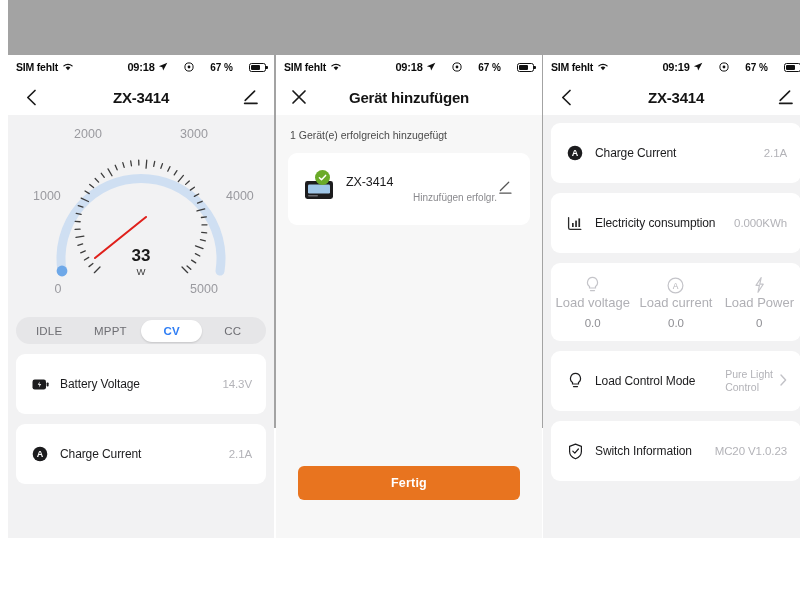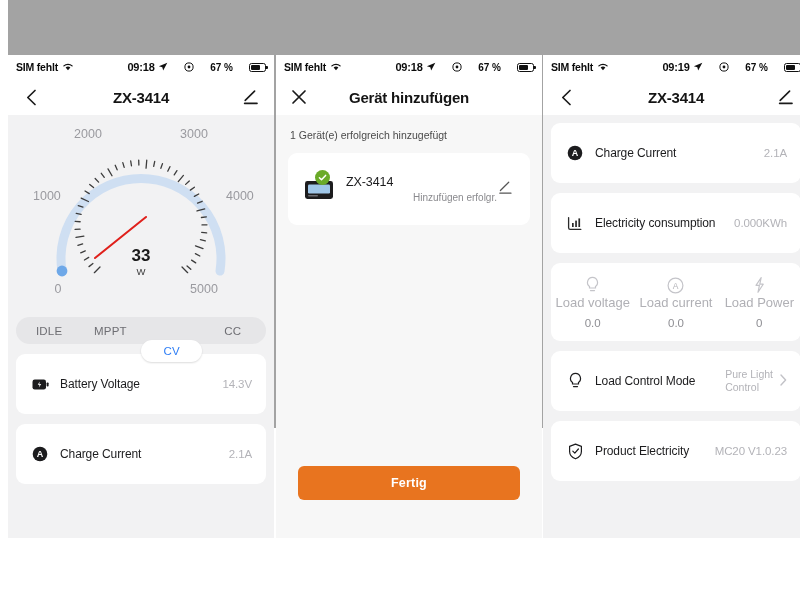--- a/index.html
+++ b/index.html
@@ -76,29 +76,29 @@
     top: 132px; text-align: center;
   }
   .gauge-val .num { font-size: 17px; font-weight: 700; color: #1a1a1a; line-height: 1; }
   .gauge-val .unit { font-size: 9.5px; color: #3a3a3a; margin-top: 2px; }
 
   .segment {
     margin: 2px 8px 0 8px;
     height: 27px;
     background: #e6e6e8;
     border-radius: 14px;
-    display: flex; align-items: center;
+    display: flex; align-items: flex-end;
     padding: 2.5px;
   }
   .seg-item {
     flex: 1; text-align: center; font-size: 11.5px;
     color: #6e6e73; line-height: 22px; border-radius: 12px;
     letter-spacing: 0.2px;
   }
-  .seg-item.active { background: #ffffff; color: #2f7ef5; font-weight: 400;
+  .seg-item.active { background: #ffffff; color: #2f7ef5; font-weight: 700;
     box-shadow: 0 1px 2px rgba(0,0,0,.14); margin-top: 40px; }
 
   .card {
     margin: 10px 8px;
     background: #ffffff;
     border-radius: 9px;
     min-height: 60px;
     display: flex; align-items: center;
     padding: 0 14px;
   }
@@ -493,18 +493,18 @@
       </span>
     </div>
 
     <div class="card cut">
       <span class="row-ico">
         <svg width="15" height="17" viewBox="0 0 15 17">
             <path d="M7.5 1.1 1.6 3.4v5c0 3.5 2.5 6 5.9 7.4 3.4-1.4 5.9-3.9 5.9-7.4v-5z" fill="none" stroke="#1c1c1e" stroke-width="1.2" stroke-linejoin="round"></path>
             <path d="M4.8 8.2 6.8 10.2 10.4 6" stroke="#1c1c1e" stroke-width="1.2" fill="none" stroke-linecap="round" stroke-linejoin="round"></path>
           </svg>
       </span>
-      <span class="row-label">Product Electricity</span>
+      <span class="row-label">Switch Information</span>
       <span class="row-value">MC20 V1.0.23</span>
     </div>
   </div>
 
 </div>
 
 </body></html>

